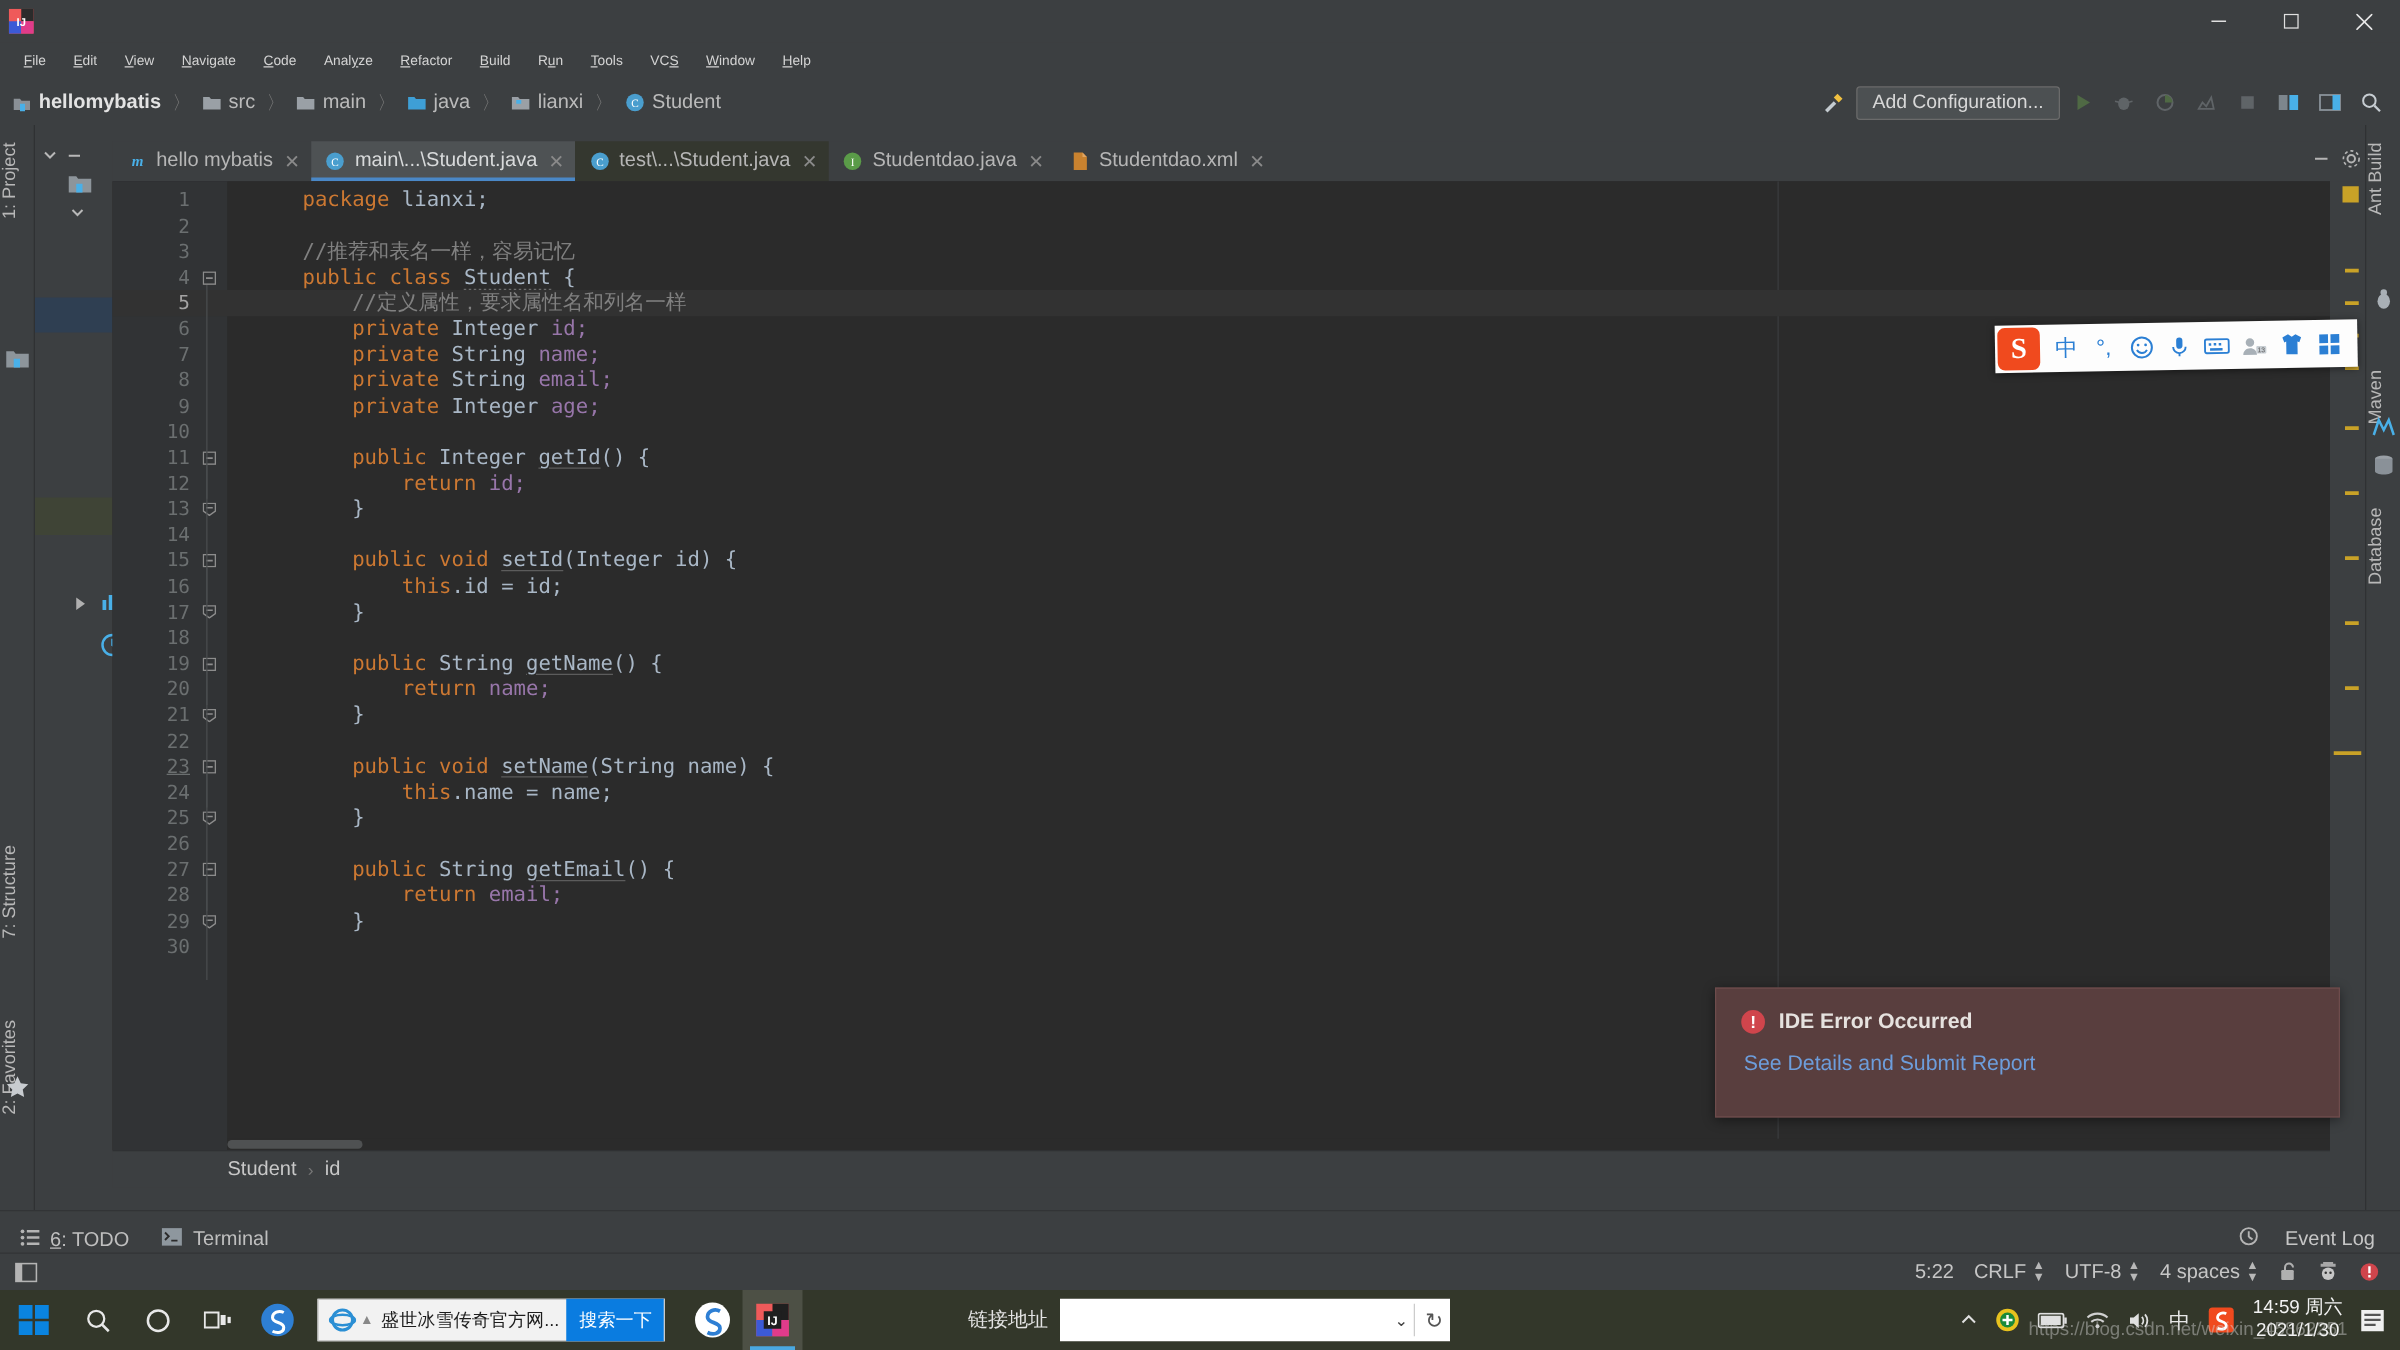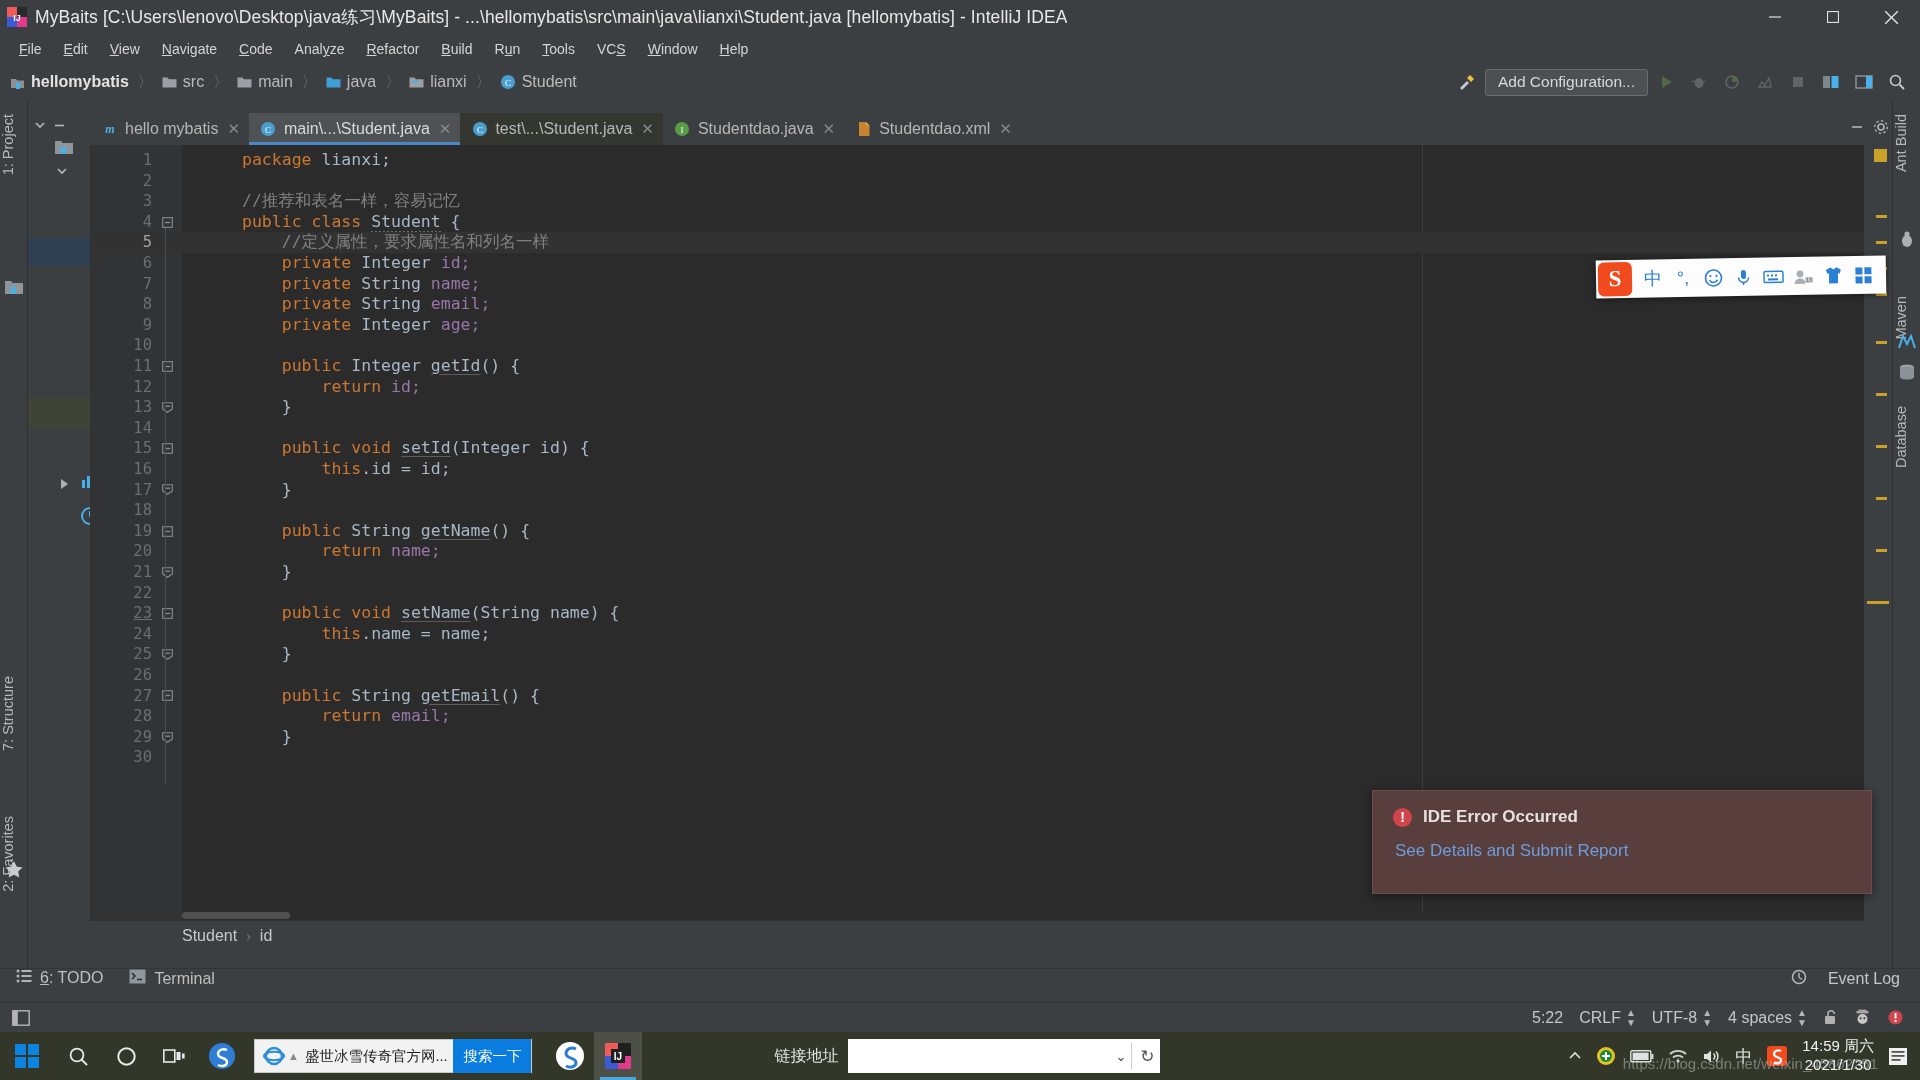--- a/index.html
+++ b/index.html
@@ -32,21 +32,21 @@
     justify-content: center; color: #e0e0e0;
   }
   .win-btn svg { display: block; }
 
   
   .menubar {
     position: absolute; left: 0; top: 34px; width: 1920px; height: 30px;
     background: #3c3f41; display: flex; align-items: center; padding-left: 8px;
   }
   .menu-item {
-    color: #d4d4d4; font-size: 14px; padding: 3px 11px; white-space: nowrap;
+    color: #d4d4d4; font-size: 11px; padding: 3px 11px; white-space: nowrap;
   }
   .menu-item u { text-decoration: underline; }
 
   
   .navbar {
     position: absolute; left: 0; top: 64px; width: 1920px; height: 36px;
     background: #3c3f41; display: flex; align-items: center; padding-left: 10px;
   }
   .crumb { display: flex; align-items: center; }
   .crumb-ico { margin-right: 6px; display: flex; align-items: center; }
@@ -225,21 +225,21 @@
     border-radius: 6px; font-family: "Liberation Serif", serif;
   }
   .ime-ico {
     width: 30px; height: 30px; display: flex; align-items: center;
     justify-content: center; color: #2b7fd4; font-size: 18px;
   }
 
   
   .tw-bar {
     position: absolute; left: 0; right: 0; bottom: 78px; height: 34px;
-    background: #3c3f41; display: flex; align-items: flex-start; padding-left: 16px;
+    background: #3c3f41; display: flex; align-items: flex-end; padding-left: 16px;
     gap: 26px; border-top: 1px solid #323436;
   }
   .tw-item {
     display: flex; align-items: center; gap: 8px;
     color: #bfbfbf; font-size: 16px;
   }
   .tw-item u { text-decoration: underline; }
   .tw-right {
     position: absolute; right: 20px; display: flex; align-items: center; gap: 21px;
   }
@@ -309,21 +309,20 @@
   <div class="titlebar">
     <div class="ij-logo">
       <svg width="20" height="20" viewBox="0 0 20 20">
         <rect x="0" y="0" width="20" height="20" fill="#ef5a5a"></rect>
         <rect x="10" y="0" width="10" height="10" fill="#2b2b2b"></rect>
         <rect x="0" y="10" width="10" height="10" fill="#3c5ad6"></rect>
         <rect x="10" y="10" width="10" height="10" fill="#e03b8b"></rect>
         <text x="10" y="14" font-size="9" fill="#fff" text-anchor="middle" font-family="Liberation Sans, sans-serif" font-weight="bold">IJ</text>
       </svg>
     </div>
-    <div class="title-text">MyBaits [C:\Users\lenovo\Desktop\java练习\MyBaits] - ...\hellomybatis\src\main\java\lianxi\Student.java [hellomybatis] - IntelliJ IDEA</div>
     <div class="win-btns">
       <div class="win-btn">
         <svg width="12" height="12">
             <line x1="0" y1="6" x2="12" y2="6" stroke="#e0e0e0" stroke-width="1.2"></line>
           </svg>
       </div>
       <div class="win-btn">
         <svg width="12" height="12">
             <rect x="0.5" y="0.5" width="11" height="11" fill="none" stroke="#e0e0e0" stroke-width="1.2"></rect>
           </svg>

